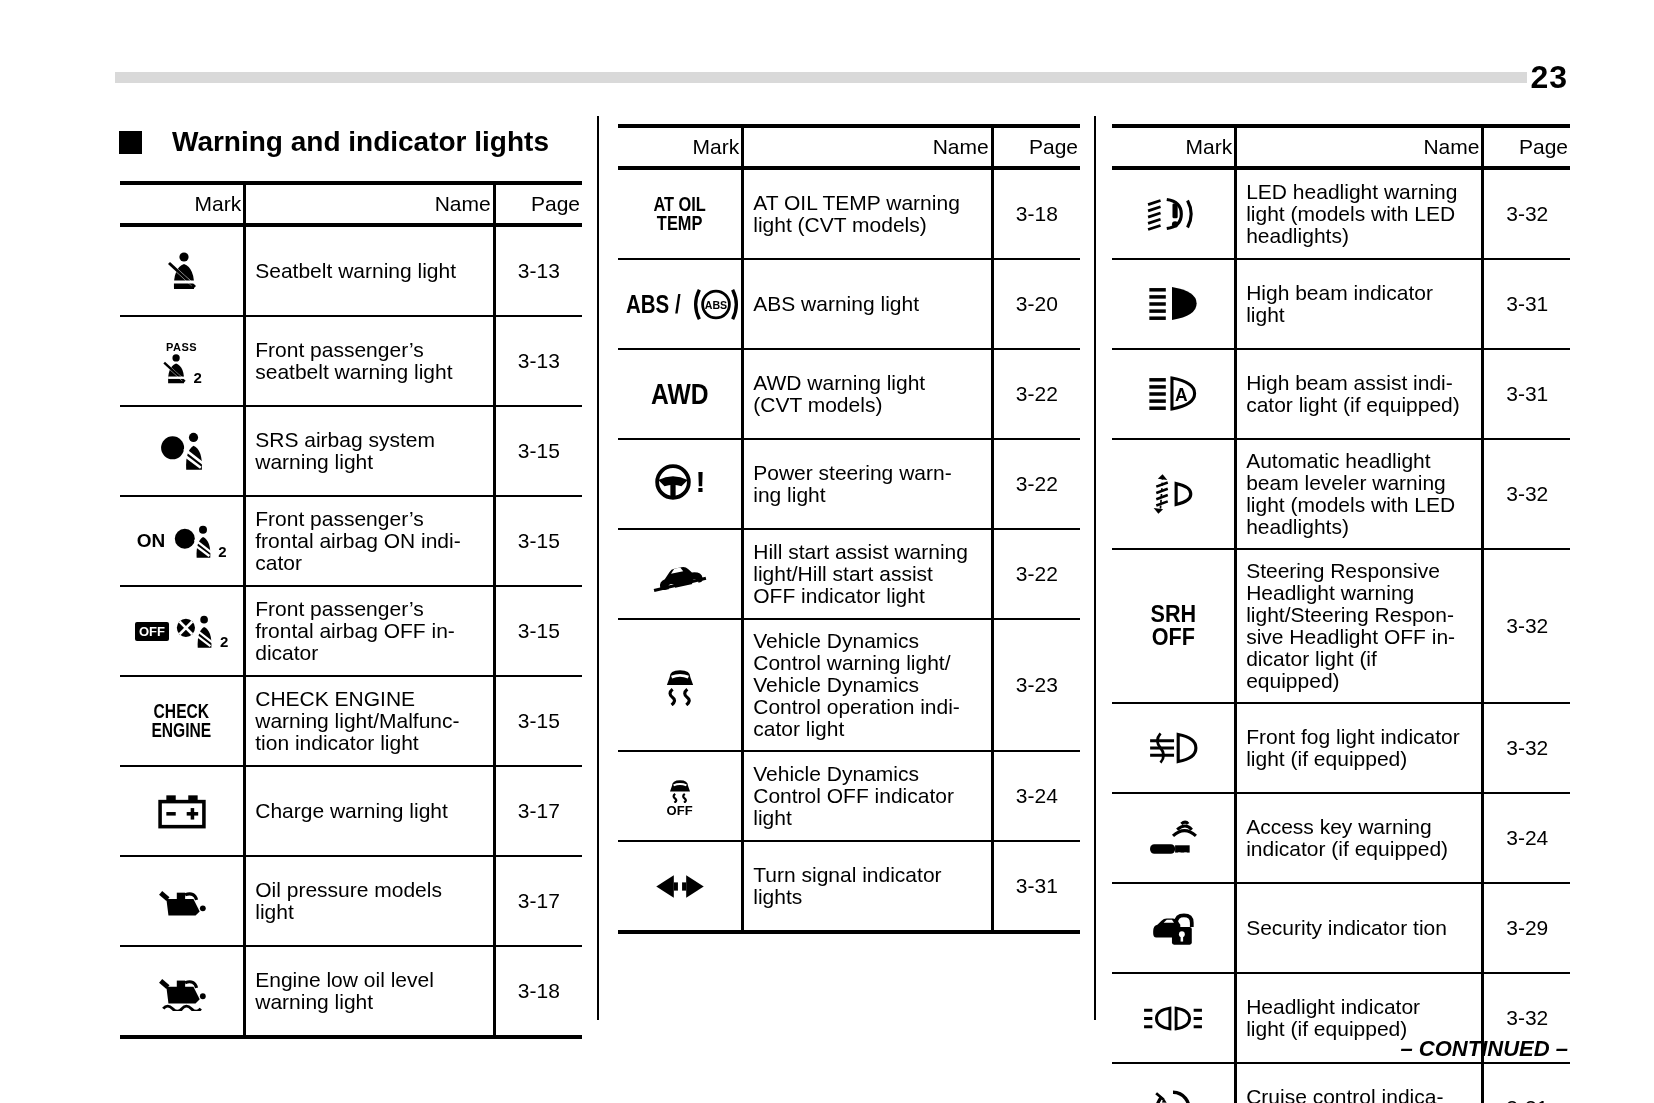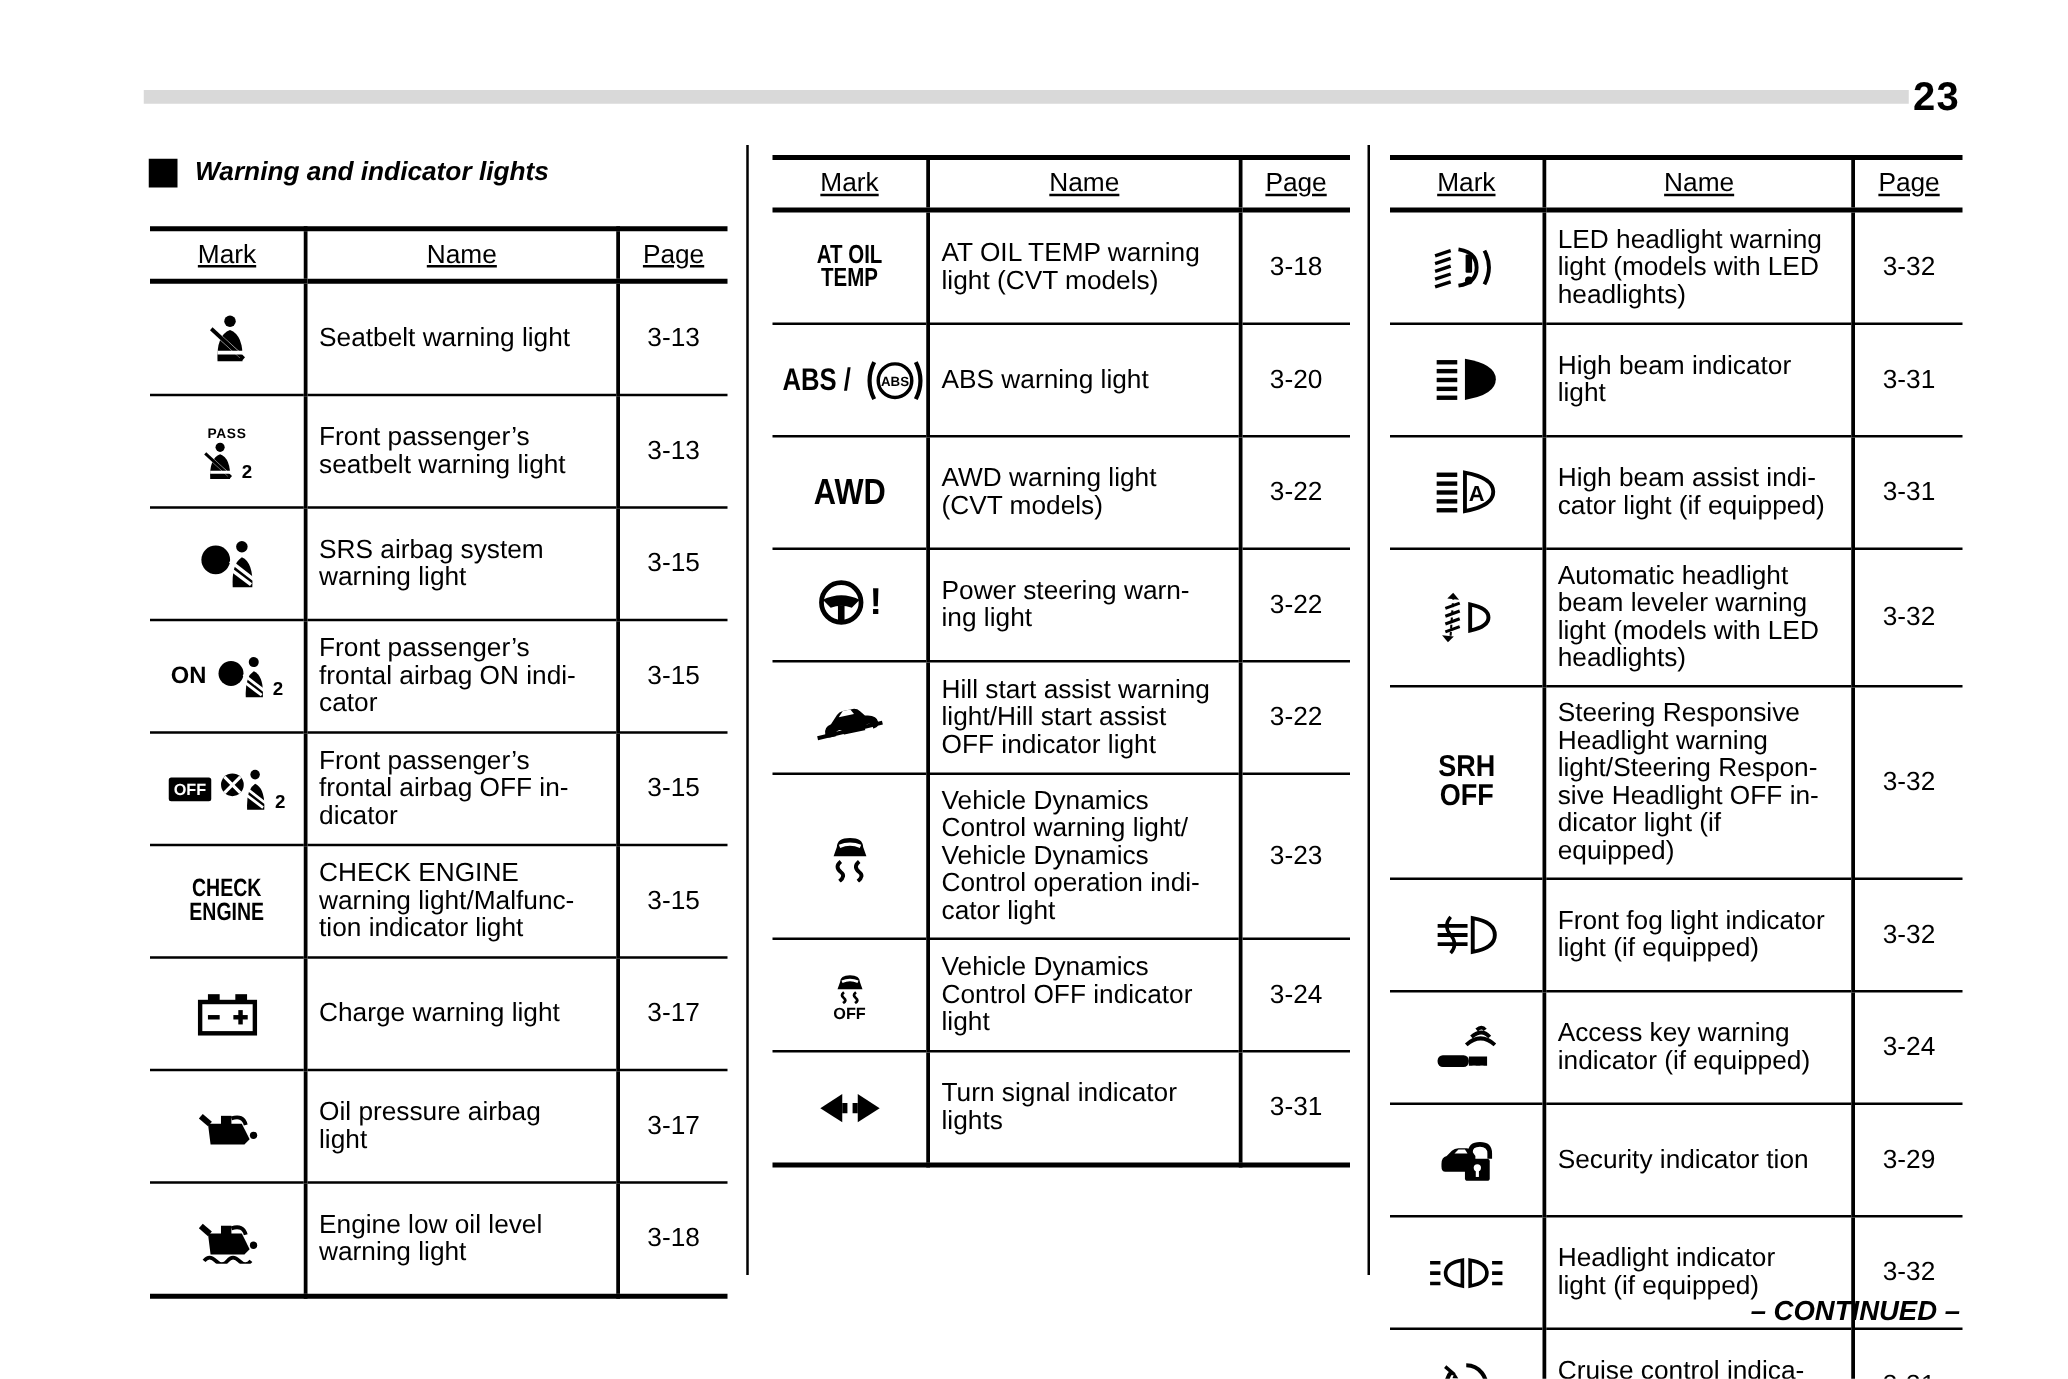--- a/index.html
+++ b/index.html
@@ -2,33 +2,33 @@
 <html><head>
 <meta charset="utf-8">
 <style>
   html,body{margin:0;padding:0;}
   body{
     width:1654px;height:1103px;position:relative;background:#fff;color:#000;
     font-family:"Liberation Sans", sans-serif;overflow:hidden;
   }
   .topbar{position:absolute;left:115px;top:72px;width:1412px;height:11px;background:#d9d9d9;}
   .pagenum{position:absolute;top:59px;right:86px;font-size:32px;font-weight:bold;letter-spacing:1px;}
-  .title{position:absolute;left:119px;top:126px;font-size:21px;font-weight:bold;display:flex;align-items:center;gap:14px;white-space:nowrap;font-style:italic;}
+  .title{position:absolute;left:119px;top:126px;font-size:28px;font-weight:bold;display:flex;align-items:center;gap:30px;white-space:nowrap;}
   .sq{width:23px;height:23px;background:#000;display:inline-block;flex:0 0 auto;}
   .vdiv{position:absolute;top:116px;width:2px;height:904px;background:#000;}
   #d0{left:597px;} #d1{left:1094px;}
   .tablecol{position:absolute;}
   #t0{left:120px;top:181px;width:462px;}
   #t1{left:618px;top:124px;width:462px;}
   #t2{left:1112px;top:124px;width:458px;}
   .continued{position:absolute;right:86px;top:1036px;font-size:22px;font-weight:bold;font-style:italic;}
 
   table{width:100%;border-collapse:collapse;table-layout:fixed;
         border-top:4px solid #000;border-bottom:4px solid #000;}
-  th{font-size:21px;font-weight:normal;border-bottom:4px solid #000;height:38px;padding:0 2px;text-align:center;text-decoration:underline;}
+  th{font-size:21px;font-weight:normal;border-bottom:4px solid #000;height:38px;padding:0 2px;text-align:right;}
   th+th, td+td{border-left:3px solid #000;}
   td{border-top:2px solid #000;height:68px;vertical-align:middle;}
   tbody tr:first-child td{border-top:none;}
   td.c-mark{text-align:center;padding:4px 2px;}
   td.c-name{font-size:21px;line-height:22px;padding:10px 5px 10px 9px;white-space:pre-line;overflow-wrap:break-word;}
   td.c-page{text-align:center;font-size:21px;}
 
   svg{fill:#000;vertical-align:middle;}
   .mk-row{display:inline-flex;align-items:center;gap:4px;text-align:right;}
   .mk-col{display:inline-flex;flex-direction:column;align-items:center;line-height:1;}
@@ -170,21 +170,21 @@
           <td class="c-page">3-17</td>
         </tr>
         <tr>
           <td class="c-mark"><svg width="50" height="36" viewBox="0 0 48 34">
               <path d="M9 15 L35 15 L41 27 L37 31 L11 31 Z"></path>
               <path d="M9 17 L2 11 L5 7.5 L12 13.5 Z"></path>
               <rect x="19" y="9" width="8" height="7"></rect>
               <path d="M27 11 q9 -3 11 5" fill="none" stroke="#000" stroke-width="3"></path>
               <circle cx="44" cy="24" r="2.8"></circle>
             </svg></td>
-          <td class="c-name">Oil pressure airbag
+          <td class="c-name">Oil pressure models
 light</td>
           <td class="c-page">3-17</td>
         </tr>
         <tr>
           <td class="c-mark"><svg width="50" height="40" viewBox="0 0 48 38">
               <path d="M9 15 L35 15 L41 27 L37 31 L11 31 Z"></path>
               <path d="M9 17 L2 11 L5 7.5 L12 13.5 Z"></path>
               <rect x="19" y="9" width="8" height="7"></rect>
               <path d="M27 11 q9 -3 11 5" fill="none" stroke="#000" stroke-width="3"></path>
               <circle cx="44" cy="24" r="2.8"></circle>

